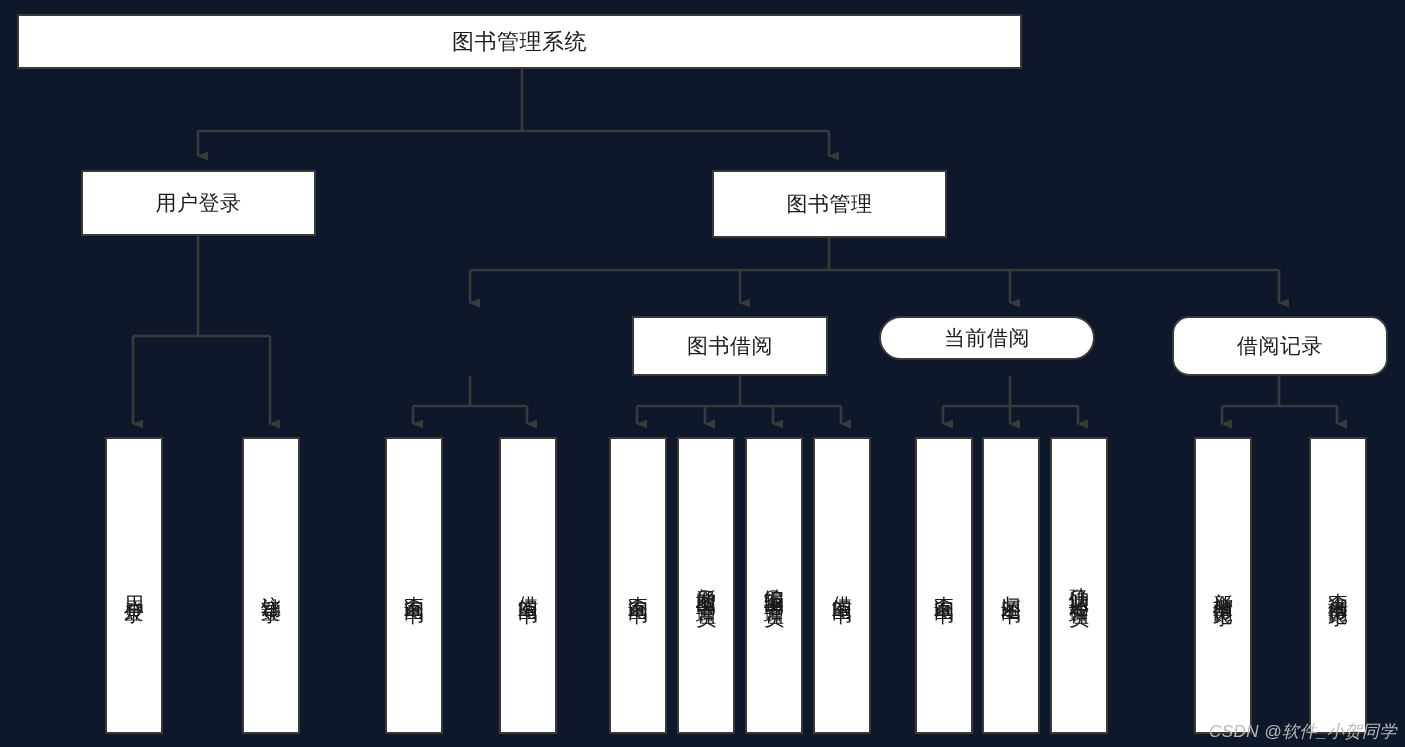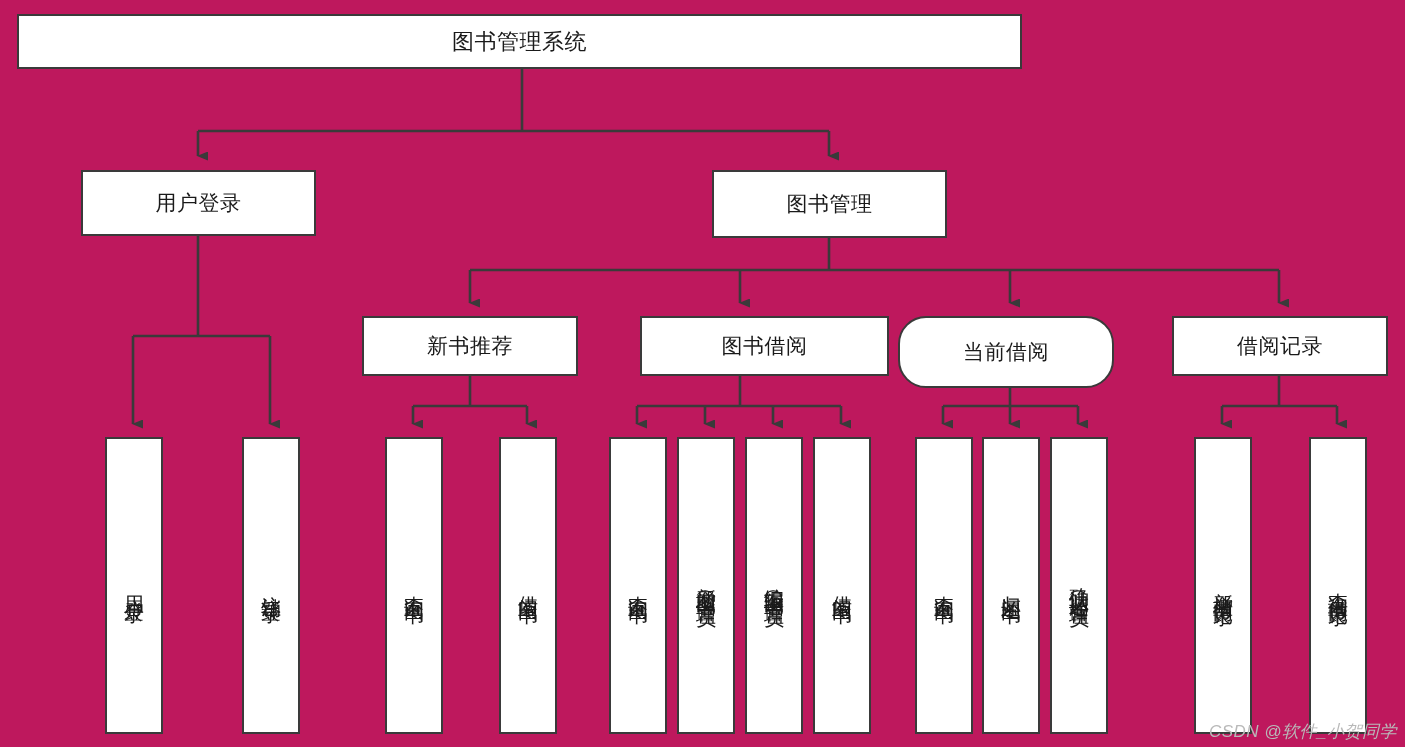--- a/index.html
+++ b/index.html
@@ -8,21 +8,21 @@
     padding: 0;
     background: #ffffff;
   }
   body {
     font-family: "Liberation Sans", "DejaVu Sans", sans-serif;
   }
   #canvas {
     position: relative;
     width: 1405px;
     height: 747px;
-    background: #be185d;
+    background: #0f172a;
     overflow: hidden;
   }
   svg.edges {
     position: absolute;
     left: 0;
     top: 0;
     width: 1405px;
     height: 747px;
   }
   .node {
@@ -122,30 +122,27 @@
     <span class="label">图书管理系统</span>
   </div>
 
   <div class="node" style="left:81px; top:170px; width:235px; height:66px;">
     <span class="label">用户登录</span>
   </div>
   <div class="node" style="left:712px; top:170px; width:235px; height:68px;">
     <span class="label">图书管理</span>
   </div>
 
-  <div class="node" style="left:362px; top:316px; width:216px; height:60px;">
-    <span class="label">新书推荐</span>
-  </div>
-  <div class="node" style="left:632px; top:316px; width:249px; height:60px;margin-left:8px;">
+  <div class="node" style="left:632px; top:316px; width:196px; height:60px;">
     <span class="label">图书借阅</span>
   </div>
-  <div class="node" style="left:898px; top:316px; width:216px; height:72px;border-radius:28px;">
+  <div class="node" style="left:879px; top:316px; width:216px; height:44px;border-radius:28px;">
     <span class="label">当前借阅</span>
   </div>
-  <div class="node" style="left:1172px; top:316px; width:216px; height:60px;">
+  <div class="node" style="left:1172px; top:316px; width:216px; height:60px;border-radius:17px;">
     <span class="label">借阅记录</span>
   </div>
 
   <div class="node vertical" style="left:105px; top:437px; width:58px; height:297px;">
     <span class="label">用户登录</span>
   </div>
   <div class="node vertical" style="left:242px; top:437px; width:58px; height:297px;">
     <span class="label">注销登录</span>
   </div>
 

